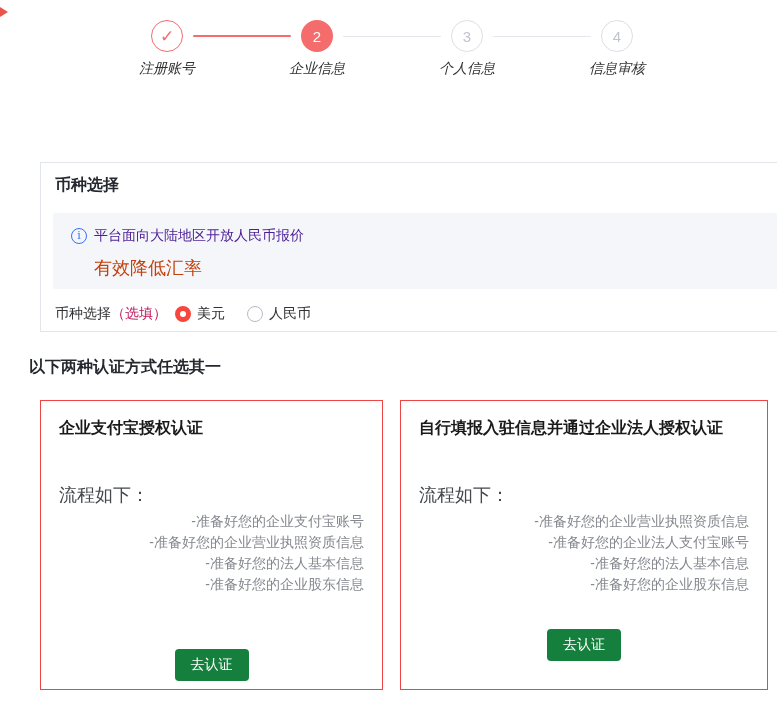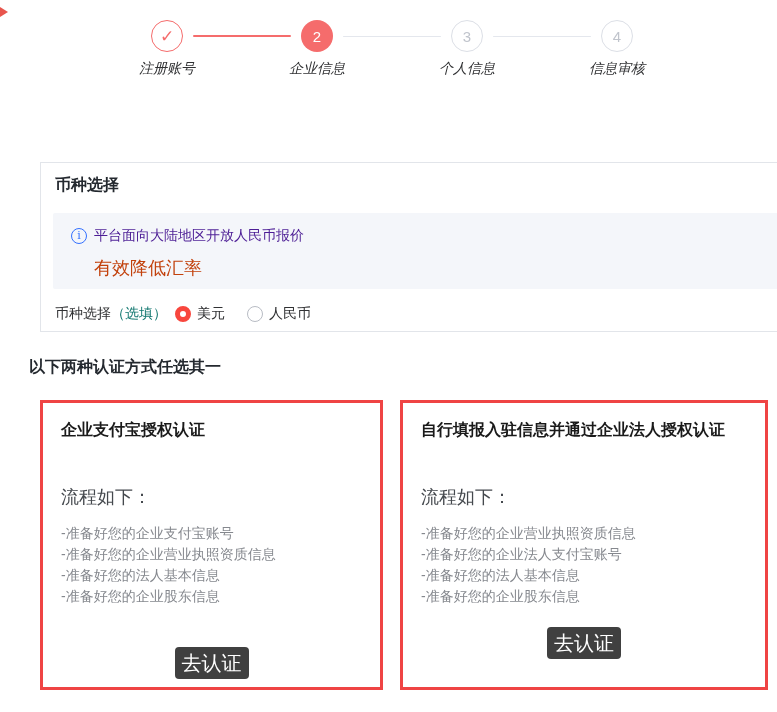--- a/index.html
+++ b/index.html
@@ -58,44 +58,44 @@
     font-size:11px; line-height:14px; text-align:center;
     font-family:"DejaVu Serif",serif; font-style:normal;
   }
   .notice-text1 { margin-left:7px; font-size:14px; color:#4c1d95; }
   .notice-text2 { margin:11px 0 0 23px; font-size:18px; color:#c2410c; }
   .field-row {
     position:absolute; left:14px; top:142px; height:18px;
     display:flex; align-items:center; font-size:14px;
   }
   .field-label { color:#303133; }
-  .field-optional { color:#0f766e; }
+  .field-optional { color:#be185d; }
   .radio { width:16px; height:16px; border-radius:50%; box-sizing:border-box; background:#fff; }
   .radio.checked { border:5px solid #f8463d; margin-left:8px; }
   .radio.unchecked { border:1px solid #b8bcc4; margin-left:22px; }
   .radio-label { margin-left:6px; color:#303133; }
 
   
   .auth-heading {
     position:absolute; left:29px; top:357px;
     font-size:16px; font-weight:bold; color:#24292f;
   }
   .card {
     position:absolute; top:400px; height:290px; box-sizing:border-box;
-    border:3px solid #ef4444; background:#fff; padding:16px 18px;
+    border:1px solid #ef4444; background:#fff; padding:16px 18px;
   }
   .card.left  { left:40px;  width:343px; }
   .card.right { left:400px; width:368px; }
   .card-title { font-size:16px; font-weight:bold; color:#1a1a1a; line-height:22px; }
   .process-label { margin-top:44px; font-size:18px; color:#45494e; }
-  .process-list { margin-top:14px; font-size:14px; color:#85888e; line-height:21px; }
+  .process-list { margin-top:4px; font-size:14px; color:#85888e; line-height:21px;text-align:right; }
   .go-btn {
     position:absolute; left:50%; transform:translateX(-50%);
     width:74px; height:32px; border:none; border-radius:4px;
-    background:#404040; color:#ffffff; font-size:20px;
+    background:#15803d; color:#ffffff; font-size:14px;
     display:flex; align-items:center; justify-content:center; cursor:pointer;
     font-family:inherit;
   }
   .card.left  .go-btn { bottom:8px; }
   .card.right .go-btn { bottom:28px; }
 </style>
 </head>
 <body>
 
 <div class="corner-mark"></div>

